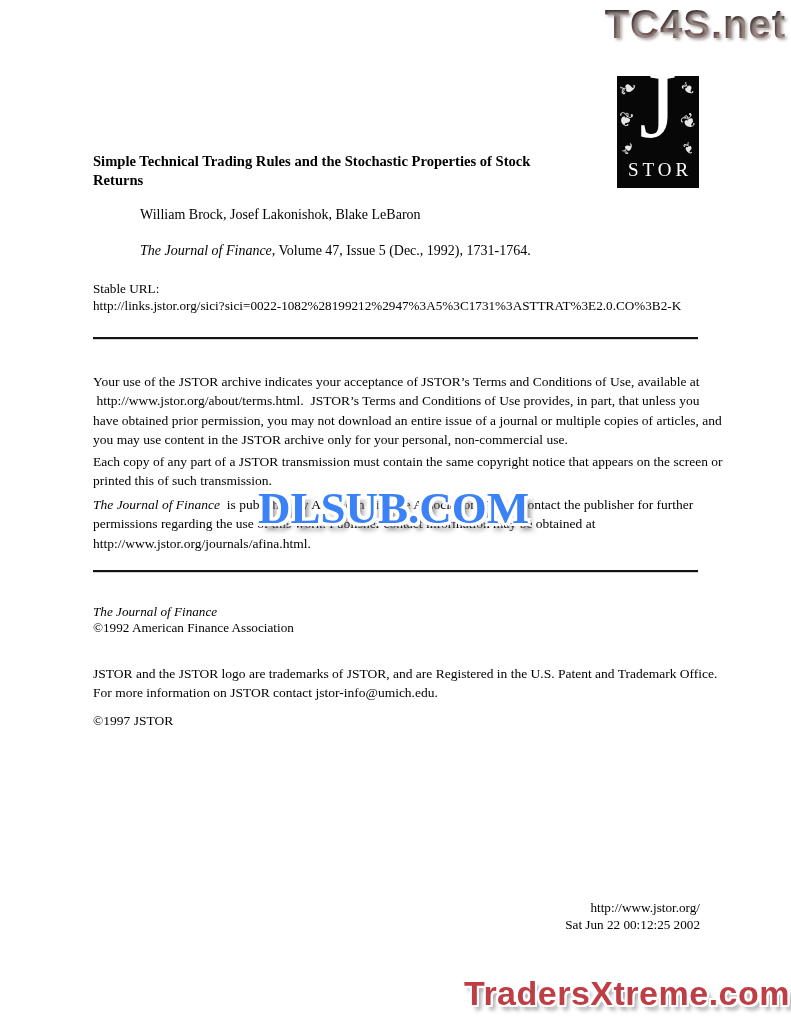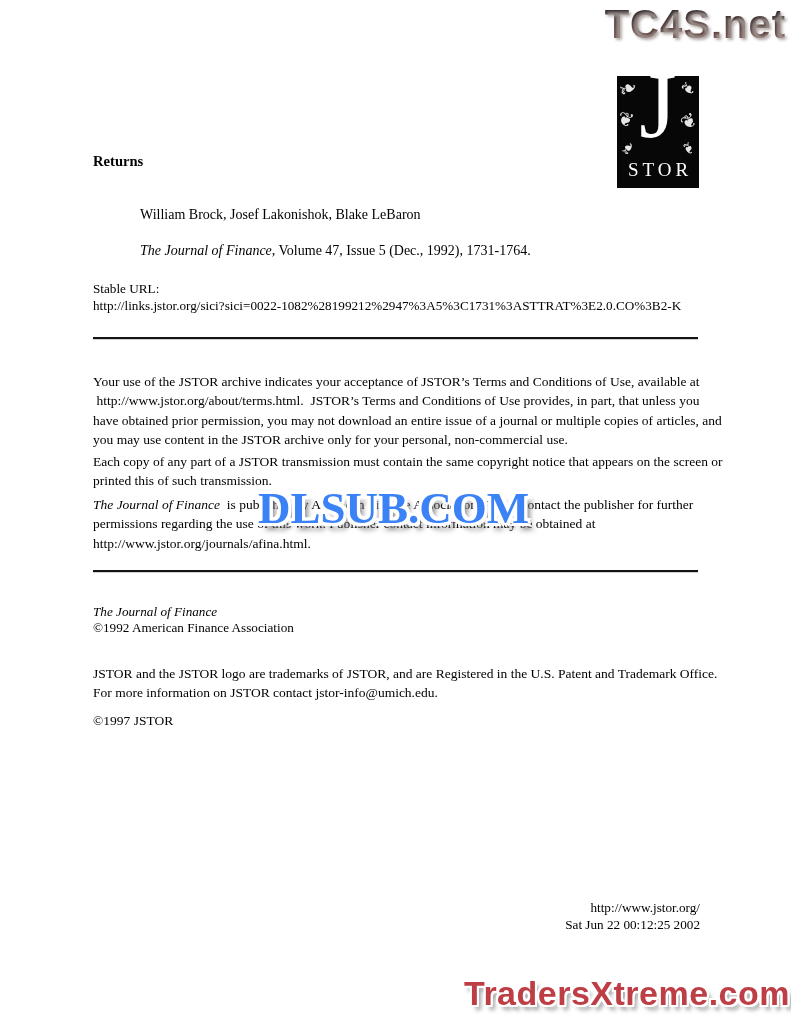--- a/index.html
+++ b/index.html
@@ -95,20 +95,21 @@
     <span class="flourish fl2">❧</span>
     <span class="flourish fl3">❦</span>
     <span class="flourish fl4">❦</span>
     <span class="flourish fl5">❧</span>
     <span class="flourish fl6">❧</span>
     <div class="logo-j">J</div>
     <div class="logo-stor">STOR</div>
   </div>
 
   <div class="title">
+    <div class="line">Simple Technical Trading Rules and the Stochastic Properties of Stock</div>
     <div class="line">Returns</div>
   </div>
 
   <div class="authors">William Brock, Josef Lakonishok, Blake LeBaron</div>
 
   <div class="journal-line"><span class="italic">The Journal of Finance</span><span>, Volume 47, Issue 5 (Dec., 1992), 1731-1764.</span></div>
 
   <div class="stable">
     <div class="line">Stable URL:</div>
     <div class="line">http://links.jstor.org/sici?sici=0022-1082%28199212%2947%3A5%3C1731%3ASTTRAT%3E2.0.CO%3B2-K</div>

